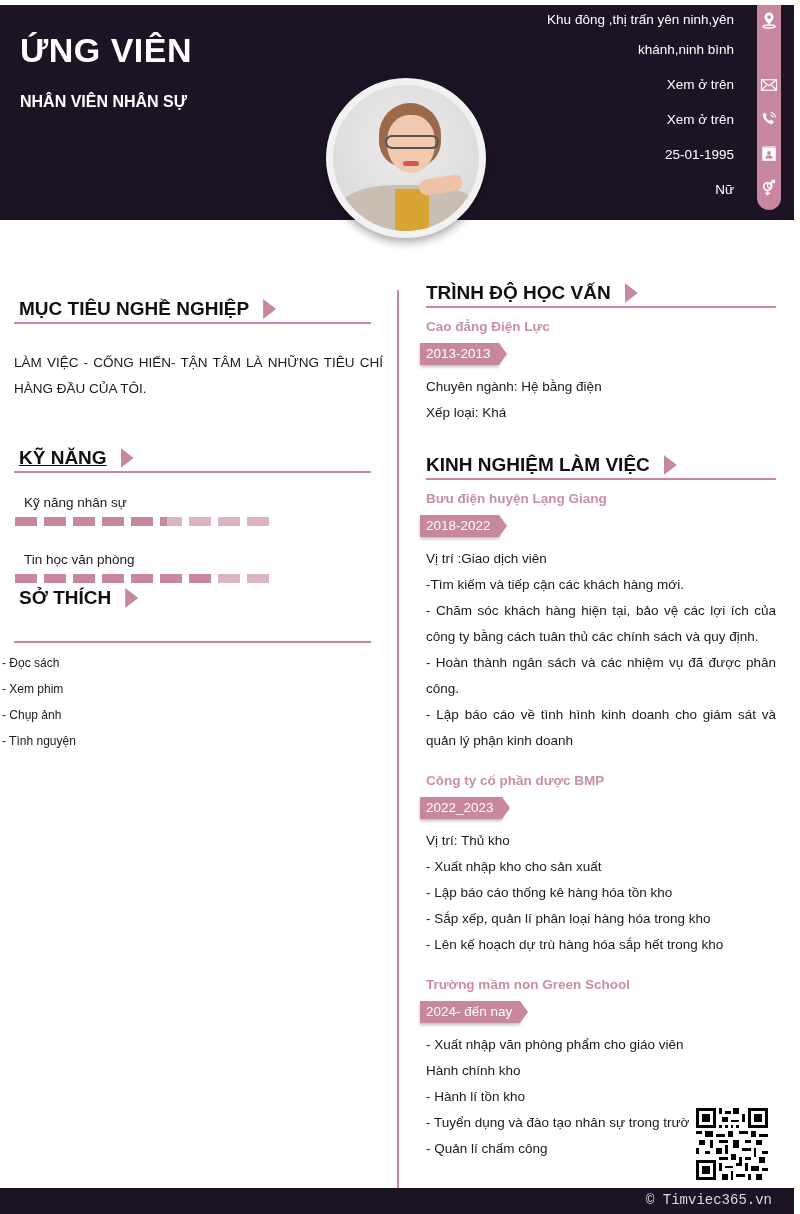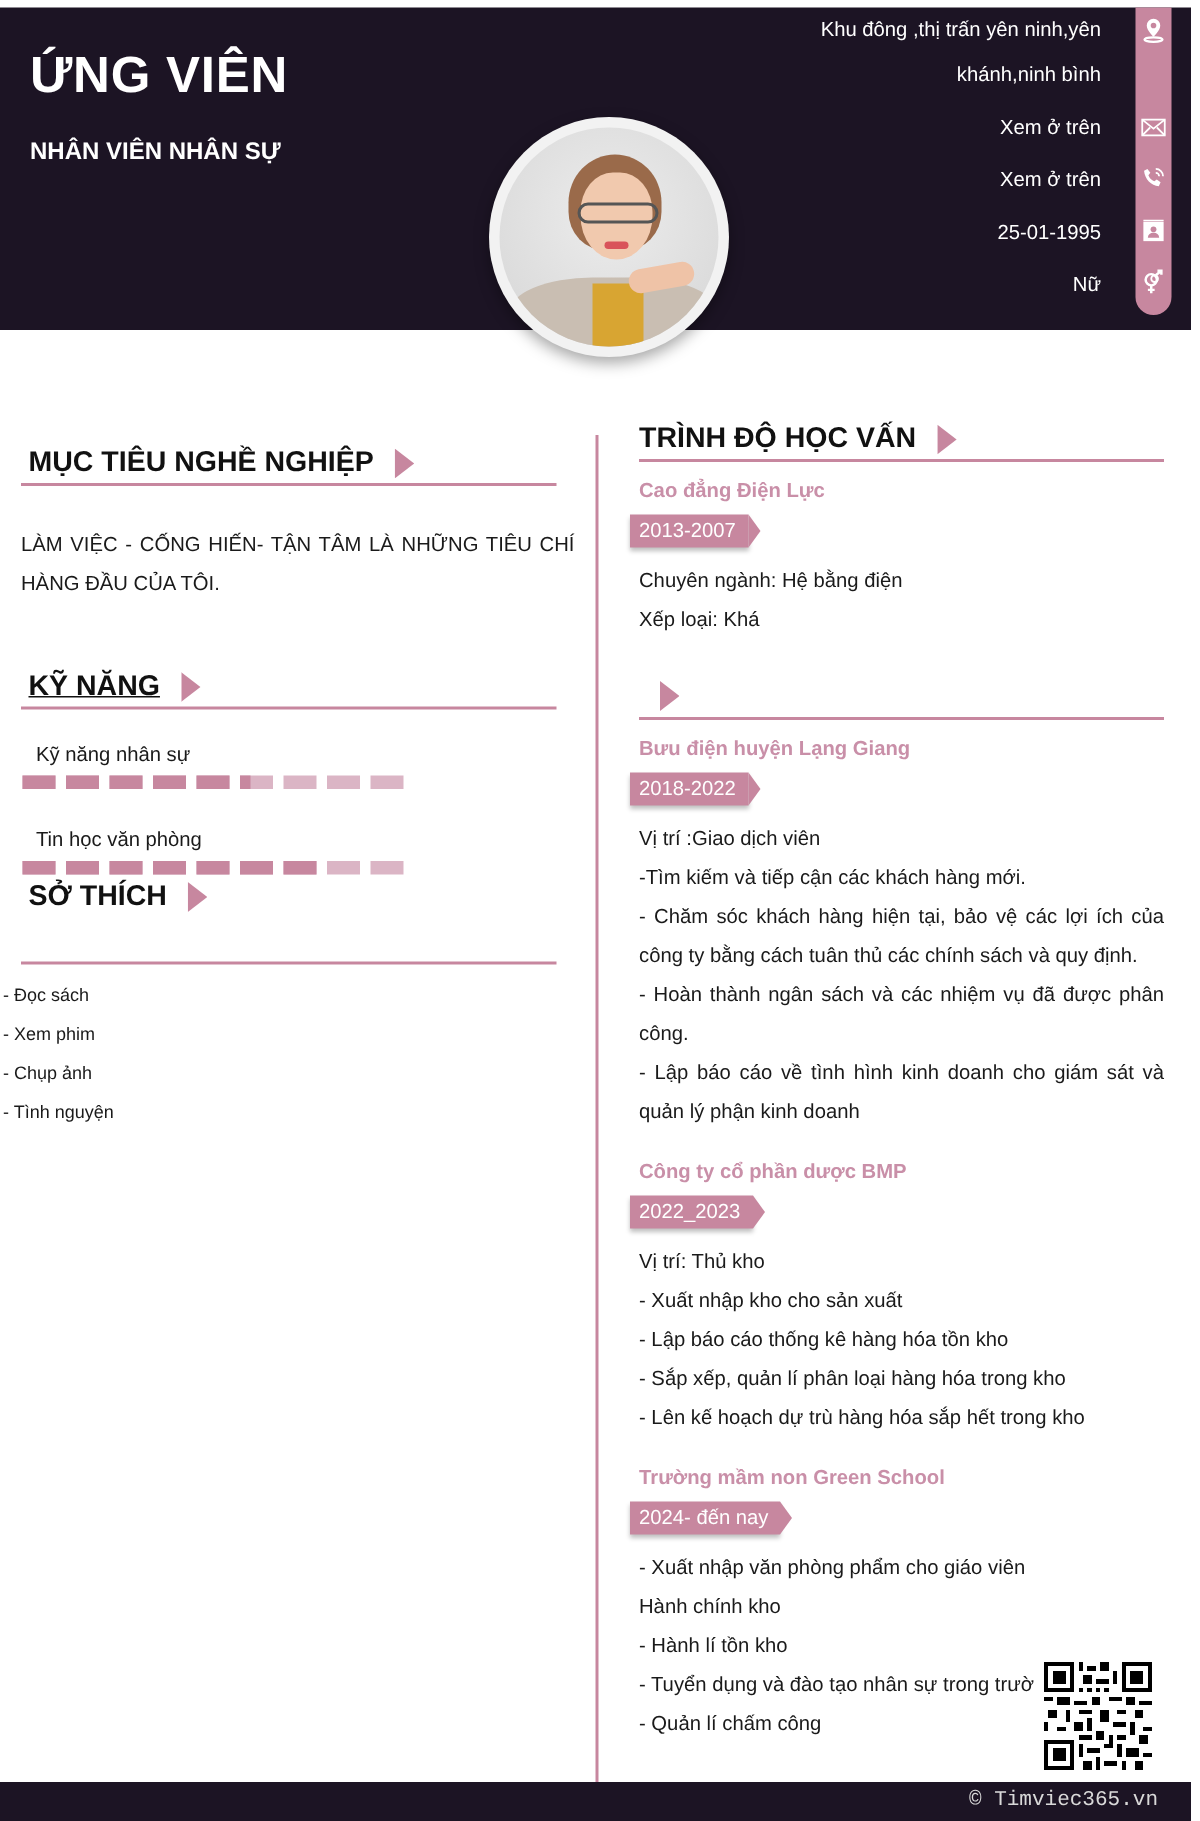--- a/index.html
+++ b/index.html
@@ -198,27 +198,28 @@
   <li>- Tình nguyện</li>
 </ul>
 
 <div class="sec-title" style="left:426px; top:282px;">
   <span>TRÌNH ĐỘ HỌC VẤN</span>
   <span class="sec-arrow"></span>
 </div>
 <div class="sec-rule" style="left:426px; top:306px; width:350px;"></div>
 
 <div class="org" style="top:319px">Cao đẳng Điện Lực</div>
-<div class="date-tag" style="top:343px">2013-2007</div>
+<div class="date-tag" style="top:343px">2013-2013</div>
 <div class="body-text" style="top:374px">
   <p>Chuyên ngành: Hệ bằng điện</p>
   <p>Xếp loại: Khá</p>
 </div>
 
 <div class="sec-title" style="left:426px; top:454px;">
+  <span>KINH NGHIỆM LÀM VIỆC</span>
   <span class="sec-arrow"></span>
 </div>
 <div class="sec-rule" style="left:426px; top:478px; width:350px;"></div>
 
 <div class="org" style="top:491px">Bưu điện huyện Lạng Giang</div>
 <div class="date-tag" style="top:515px">2018-2022</div>
 <div class="body-text" style="top:546px">
   <p>Vị trí :Giao dịch viên</p>
   <p>-Tìm kiếm và tiếp cận các khách hàng mới.</p>
   <p>- Chăm sóc khách hàng hiện tại, bảo vệ các lợi ích của công ty bằng cách tuân thủ các chính sách và quy định.</p>

